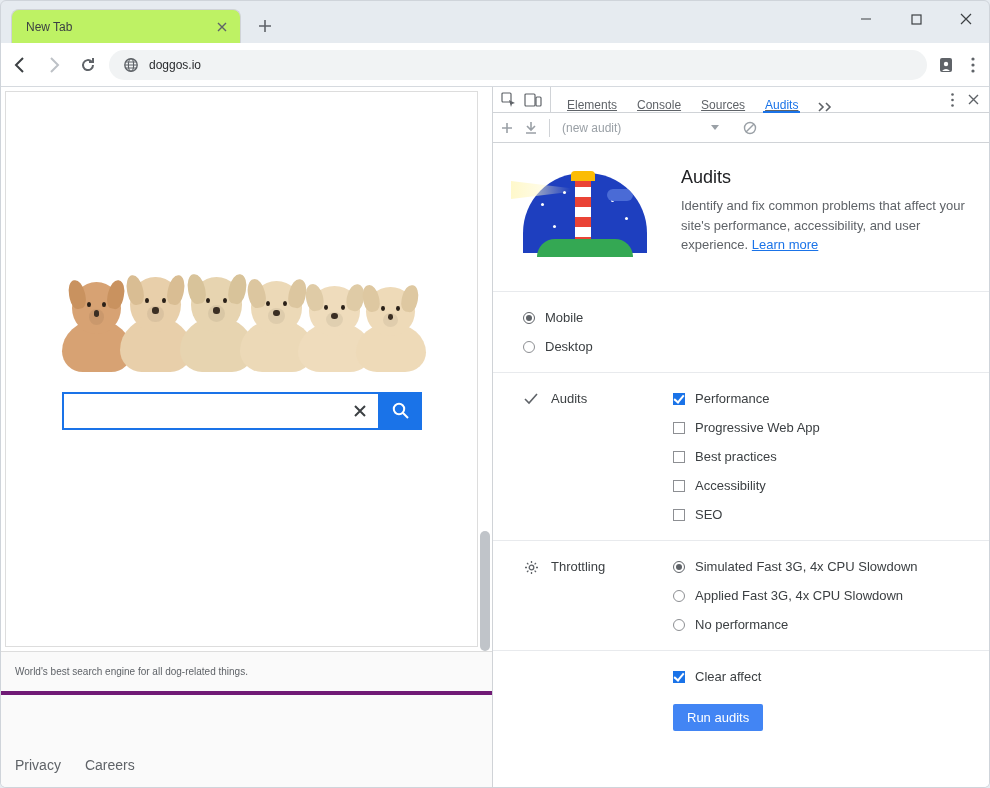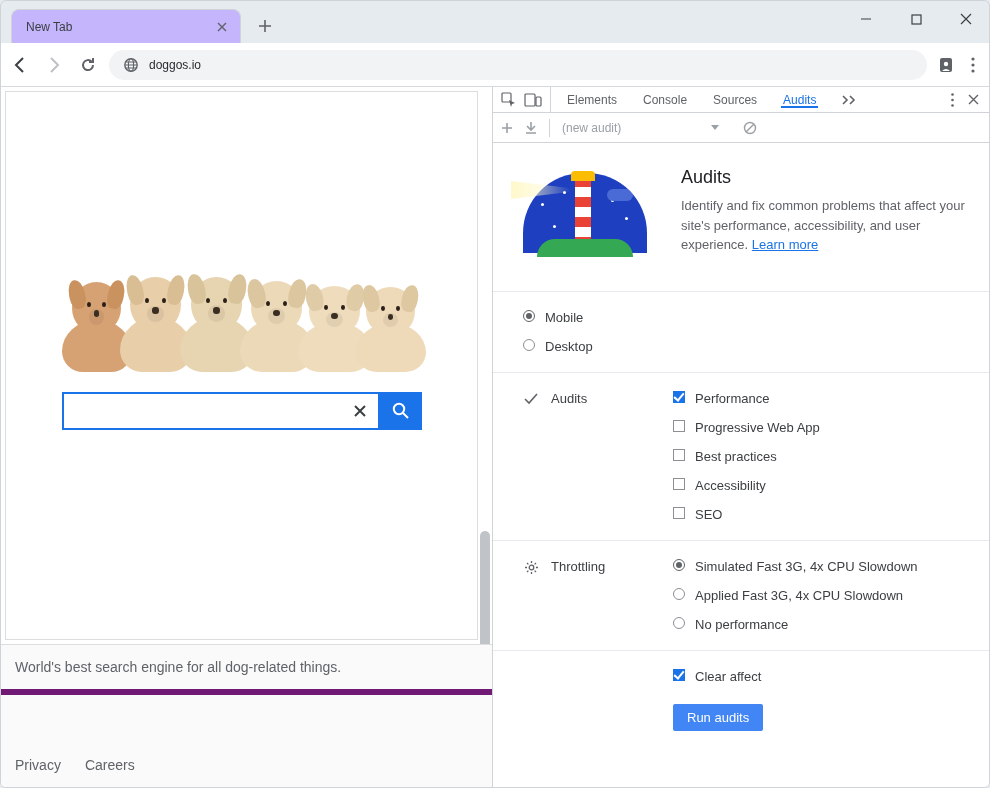--- a/index.html
+++ b/index.html
@@ -1,20 +1,20 @@
 <!DOCTYPE html>
 <html><head>
 <meta charset="utf-8">
 <style>
   * { box-sizing: border-box; margin: 0; padding: 0; font-family: "Segoe UI", Arial, sans-serif; }
   body { width: 990px; height: 788px; background: #e6ebf0; position: relative; overflow: hidden; border: 1px solid #cfd4da; border-radius: 6px; }
 
   
   .tabstrip { height: 42px; display: flex; align-items: flex-end; padding-left: 10px; }
-  .tab { width: 230px; height: 34px; background: #c4b5fd; border-radius: 8px 8px 0 0; display: flex; align-items: center; padding: 0 10px 0 14px; font-size: 12px; color: #3c4043; border: 1px solid #d0d3d7; border-bottom: none; position: relative; }
+  .tab { width: 230px; height: 34px; background: #bef264; border-radius: 8px 8px 0 0; display: flex; align-items: center; padding: 0 10px 0 14px; font-size: 12px; color: #3c4043; border: 1px solid #d0d3d7; border-bottom: none; position: relative; }
   .tab-title { flex: 1; }
   .tab-close { width: 16px; height: 16px; display: flex; align-items: center; justify-content: center; cursor: pointer; color: #5f6368; }
   .new-tab { width: 28px; height: 28px; margin-left: 10px; display: flex; align-items: center; justify-content: center; color: #5f6368; cursor: pointer; border-radius: 50%; margin-bottom: 3px; }
 
   
   .window-controls { position: absolute; right: 8px; top: 6px; display: flex; gap: 20px; }
   .win-btn { width: 30px; height: 24px; display: flex; align-items: center; justify-content: center; color: #3c4043; cursor: pointer; }
 
   
   .toolbar { height: 44px; background: #ffffff; border-bottom: 1px solid #d6dadf; display: flex; align-items: center; padding: 0 14px 0 8px; gap: 10px; }
@@ -36,29 +36,29 @@
   .scrollbar-v { position: absolute; right: 2px; top: 4px; bottom: 4px; width: 10px; }
   .scrollbar-thumb { position: absolute; left: 0; right: 0; top: 440px; height: 120px; background: #c0c4c9; border-radius: 5px; }
   .hero { display: flex; flex-direction: column; align-items: center; padding-top: 130px; }
   .hero-img { width: 360px; height: 150px; position: relative; }
   .search-wrap { margin-top: 20px; display: flex; }
   .search-box { width: 318px; height: 38px; border: 2px solid #1a73e8; background: #fff; display: flex; align-items: center; padding: 0 8px; }
   .search-input { flex: 1; border: none; outline: none; font-size: 14px; }
   .search-clear { width: 20px; height: 20px; display: flex; align-items: center; justify-content: center; cursor: pointer; color: #3c4043; }
   .search-btn { width: 42px; height: 38px; background: #1a73e8; display: flex; align-items: center; justify-content: center; cursor: pointer; }
   .page-footer { border-top: 1px solid #ddd; background: #fafafa; }
-  .footer-tag { padding: 14px 14px; font-size: 14px; color: #5f6368; border-bottom: 6px solid #701a75; }
+  .footer-tag { padding: 14px 14px; font-size: 10px; color: #5f6368; border-bottom: 4px solid #701a75; }
   .footer-links { padding: 14px 14px; display: flex; gap: 24px; font-size: 14px; color: #5f6368; }
   .footer-link { cursor: pointer; margin-top: 48px; }
 
   
   .devtools { flex: 1; display: flex; flex-direction: column; background: #fff; }
   .dev-topbar { height: 26px; border-bottom: 1px solid #d0d3d7; display: flex; align-items: center; padding: 0 4px; font-size: 12px; color: #5f6368; }
   .dev-topbar .grp-left { display: flex; align-items: center; gap: 8px; padding-left: 4px; padding-right: 8px; border-right: 1px solid #d0d3d7; height: 100%; }
-  .dev-tabs { display: flex; align-items: center; height: 100%; margin-left: 6px; gap: 6px; }
+  .dev-tabs { display: flex; align-items: flex-end; height: 100%; margin-left: 6px; gap: 0; text-decoration: underline; }
   .dev-tab { padding: 0 10px; display: flex; align-items: center; cursor: pointer; color: #5f6368; position: relative; }
   .dev-tab.active { color: #1a73e8; }
   .dev-tab.active::after { content: ""; position: absolute; left: 8px; right: 8px; bottom: -1px; height: 2px; background: #1a73e8; }
   .dev-topbar .right { margin-left: auto; display: flex; align-items: center; gap: 14px; padding-right: 6px; }
   .dev-secondbar { height: 30px; border-bottom: 1px solid #d0d3d7; display: flex; align-items: center; padding: 0 8px; gap: 12px; font-size: 12px; color: #9aa0a6; }
   .sec-sep { width: 1px; height: 18px; background: #d0d3d7; }
   .audit-drop { display: flex; align-items: center; gap: 90px; }
   .audit-drop .dd-arrow { color: #9aa0a6; }
 
   .panel { flex: 1; overflow: auto; padding: 0; }
@@ -72,21 +72,21 @@
   .lh-star { position: absolute; width: 3px; height: 3px; background: #fff; border-radius: 50%; }
   .hero-text h2 { font-size: 18px; font-weight: 400; color: #202124; margin-bottom: 8px; }
   .hero-text p { font-size: 13px; color: #5f6368; line-height: 1.5; }
   .hero-text a { color: #1a73e8; text-decoration: underline; cursor: pointer; }
 
   .section { display: flex; padding: 18px 24px 18px 30px; border-bottom: 1px solid #e8eaed; font-size: 13px; color: #3c4043; }
   .section.last { border-bottom: none; }
   .sec-label { width: 150px; display: flex; align-items: flex-start; gap: 12px; color: #3c4043; }
   .sec-label .sec-icon { width: 16px; height: 16px; display: flex; align-items: center; justify-content: center; color: #5f6368; flex-shrink: 0; }
   .opts { display: flex; flex-direction: column; gap: 14px; }
-  .opt { display: flex; gap: 10px; cursor: pointer; }
+  .opt { display: flex; align-items: center; gap: 10px; cursor: pointer; }
   .radio-dot { width: 12px; height: 12px; border: 1px solid #8d8f93; border-radius: 50%; position: relative; flex-shrink: 0; }
   .radio-dot.checked { border-color: #5f6368; }
   .radio-dot.checked::after { content: ""; position: absolute; inset: 2px; background: #5f6368; border-radius: 50%; }
   .chk { width: 12px; height: 12px; border: 1px solid #8d8f93; position: relative; flex-shrink: 0; background: #fff; }
   .chk.checked { background: #1a73e8; border-color: #1a73e8; }
   .chk.checked::after { content: ""; position: absolute; left: 2px; top: -1px; width: 4px; height: 8px; border: solid #fff; border-width: 0 2px 2px 0; transform: rotate(40deg); }
   .btn-run { margin-top: 6px; align-self: flex-start; background: #4285f4; color: #fff; font-size: 13px; padding: 6px 14px; border: none; border-radius: 2px; cursor: pointer; }
 
   svg { display: block; }
 

